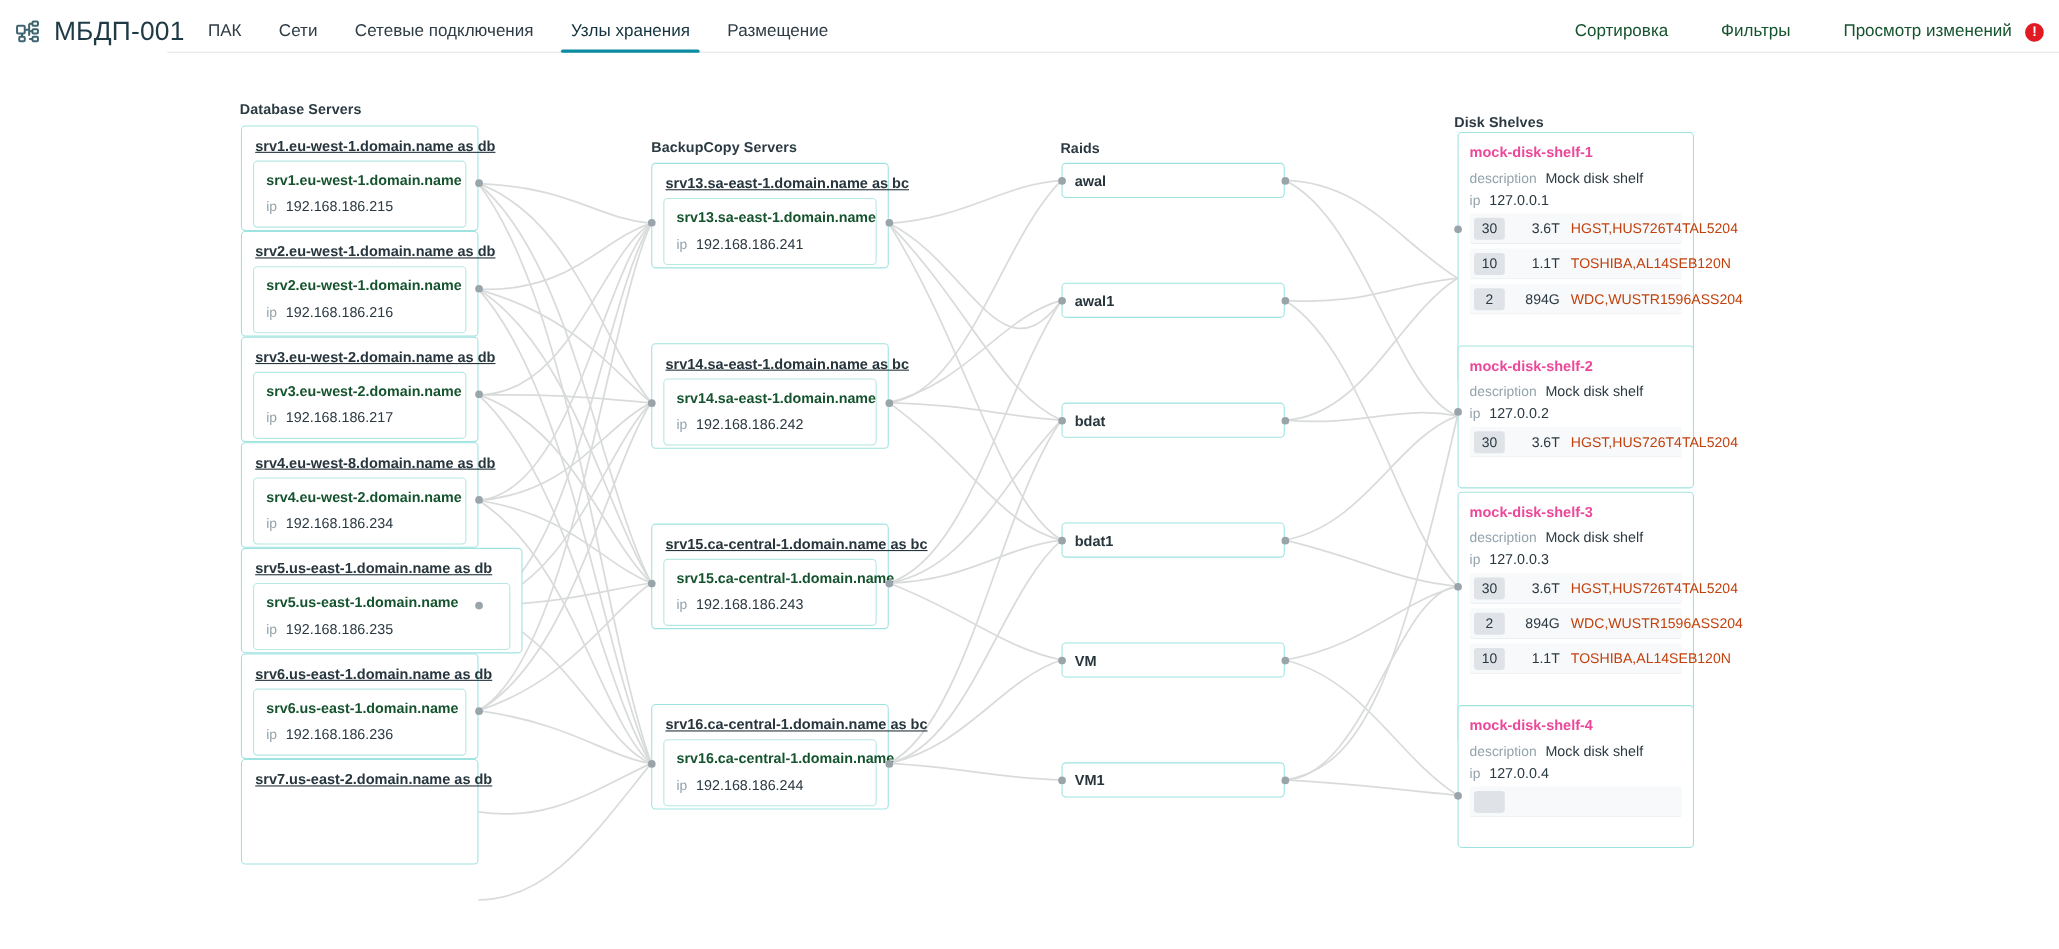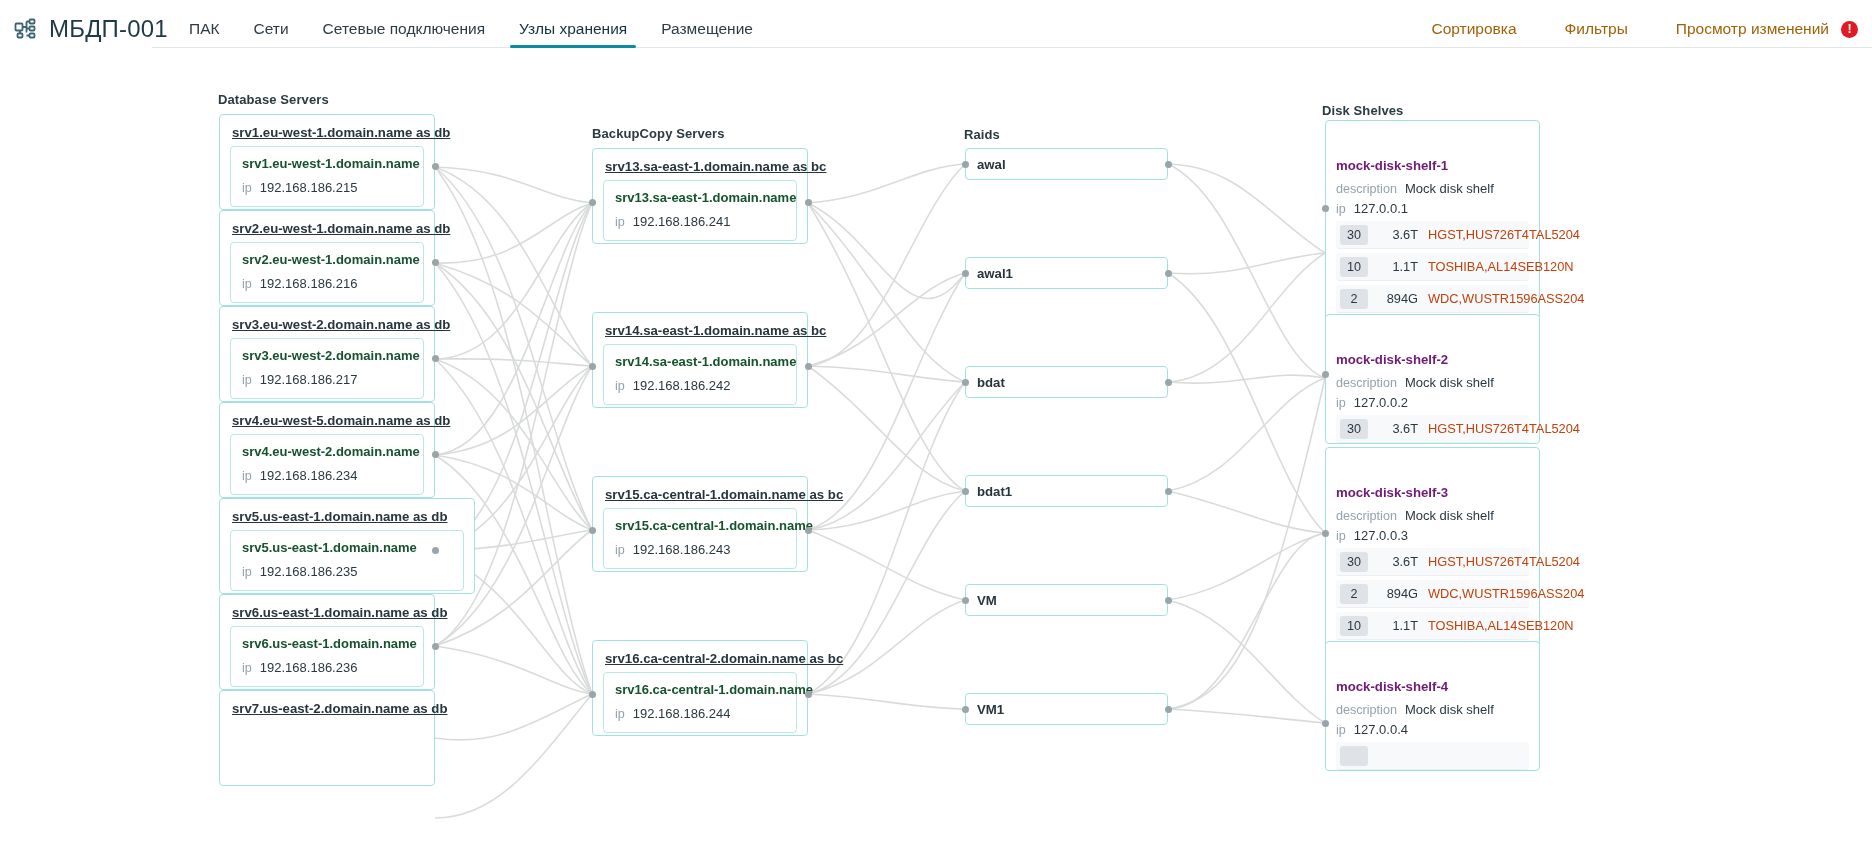--- a/index.html
+++ b/index.html
@@ -44,21 +44,21 @@
   }
   .tabs-rule {
     position: absolute; left: 152px; right: 0; top: 47px; height: 1px;
     background: #e2e6e8;
   }
   .right-actions {
     margin-left: auto; display: flex; align-items: center; gap: 0;
     margin-right: 14px;
   }
   .action {
-    font-size: 15.5px; color: #a16207; padding: 0 24px; cursor: pointer;
+    font-size: 15.5px; color: #14532d; padding: 0 24px; cursor: pointer;
     white-space: nowrap;
   }
   .alert-badge {
     width: 17px; height: 17px; border-radius: 50%; background: #e01b24;
     color: #fff; font-size: 12.5px; font-weight: 700;
     display: flex; align-items: center; justify-content: center;
     margin-left: -12px; cursor: pointer; line-height: 1;
   }
 
   
@@ -103,21 +103,21 @@
     border: 1px solid #9fe3e0; border-radius: 4px; background: #fff;
     display: flex; align-items: center;
   }
   .raid-label {
     font-size: 13.2px; font-weight: 700; color: #27353d; padding-left: 11px;
     white-space: nowrap;
   }
 
   
   .shelf { position: absolute; border: 1px solid #9fe3e0; border-radius: 4px; background: #fff; padding: 10px 10px 10px 10px; }
-  .shelf-name { font-size: 13.2px; font-weight: 700; color: #701a75; margin-bottom: 8px; white-space: nowrap; margin-top: 27px; }
+  .shelf-name { font-size: 13.2px; font-weight: 700; color: #ec4899; margin-bottom: 8px; white-space: nowrap; }
   .shelf-kv { display: flex; align-items: baseline; gap: 8px; margin-bottom: 5px; white-space: nowrap; }
   .shelf-k { font-size: 12.6px; color: #93a3ac; }
   .shelf-v { font-size: 13px; color: #2a3840; }
   .disks { margin-top: 5px; }
   .disk-row {
     display: flex; align-items: center;
     background: #f7f9fb; border-bottom: 1px solid #eceff2;
     border-radius: 3px; height: 28px; margin-bottom: 4px;
     padding-left: 4px;
   }
@@ -273,21 +273,21 @@
       <div class="inner-name">srv3.eu-west-2.domain.name</div>
       <div class="kv">
           <span class="k">ip</span>
           <span class="v">192.168.186.217</span>
         </div>
     </div>
   </div>
   <div class="port" style="left:432px; top:297px;"></div>
 
   <div class="node" style="left:219px; top:344px; width:216px; height:96px;">
-    <div class="node-head">srv4.eu-west-5.domain.name as db</div>
+    <div class="node-head">srv4.eu-west-8.domain.name as db</div>
     <div class="inner">
       <div class="inner-name">srv4.eu-west-2.domain.name</div>
       <div class="kv">
           <span class="k">ip</span>
           <span class="v">192.168.186.234</span>
         </div>
     </div>
   </div>
   <div class="port" style="left:432px; top:393px;"></div>
 
@@ -352,21 +352,21 @@
       <div class="kv">
           <span class="k">ip</span>
           <span class="v">192.168.186.243</span>
         </div>
     </div>
   </div>
   <div class="port" style="left:589px; top:469px;"></div>
   <div class="port" style="left:805px; top:469px;"></div>
 
   <div class="node" style="left:592px; top:582px; width:216px; height:96px;">
-    <div class="node-head">srv16.ca-central-2.domain.name as bc</div>
+    <div class="node-head">srv16.ca-central-1.domain.name as bc</div>
     <div class="inner">
       <div class="inner-name">srv16.ca-central-1.domain.name</div>
       <div class="kv">
           <span class="k">ip</span>
           <span class="v">192.168.186.244</span>
         </div>
     </div>
   </div>
   <div class="port" style="left:589px; top:633px;"></div>
   <div class="port" style="left:805px; top:633px;"></div>

